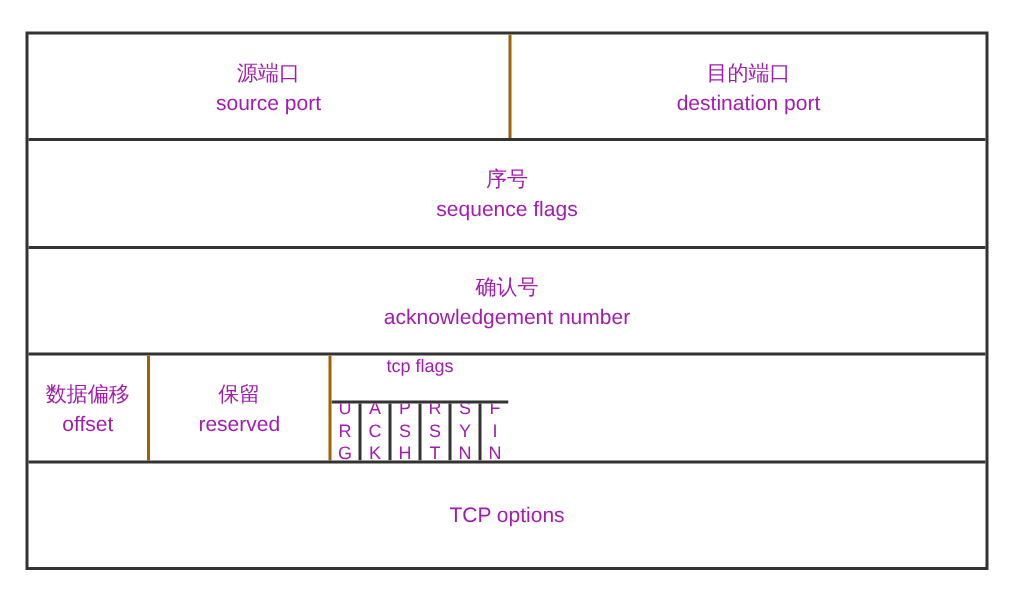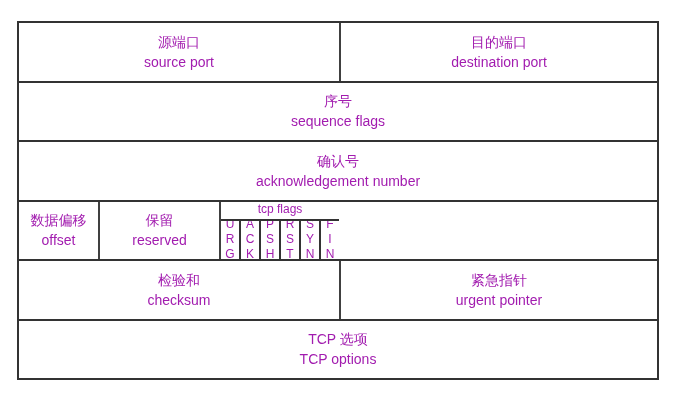--- a/index.html
+++ b/index.html
@@ -29,21 +29,21 @@
   }
   .row {
     flex: 1;
     display: flex;
     border-top: 2px solid #333333;
     min-height: 0;
   }
   .row:first-child { border-top: none; }
   .cell {
     box-sizing: border-box;
-    border-left: 2px solid #404040;
+    border-left: 2px solid #a16207;
     display: flex;
     flex-direction: column;
     justify-content: center;
     align-items: center;
     text-align: center;
     font-size: 14px;
     line-height: 20px;
     overflow: hidden;
   }
   .cell:first-child { border-left: none; }
@@ -53,21 +53,21 @@
   .w-reserved { width: 121px; flex: none; }
   .w-flags { width: 120px; flex: none; }
   .label-zh, .label-en { white-space: nowrap; }
   
   .flags-cell {
     justify-content: flex-start;
     align-items: stretch;
     padding: 0;
   }
   .flags-header {
-    height: 19px;
+    height: 32px;
     flex: none;
     border-bottom: 2px solid #333333;
     box-sizing: border-box;
     font-size: 12px;
     line-height: 14px;
     text-align: center;
   }
   .flags-cols {
     flex: 1;
     display: flex;
@@ -149,32 +149,21 @@
           <div class="flag-col">
             <span class="flag-text">SYN</span>
           </div>
           <div class="flag-col">
             <span class="flag-text">FIN</span>
           </div>
         </div>
       </div>
     </div>
 
-    <div class="row">
-      <div class="cell w-half">
-        <div class="label-zh">检验和</div>
-        <div class="label-en">checksum</div>
-      </div>
-      <div class="cell grow">
-        <div class="label-zh">紧急指针</div>
-        <div class="label-en">urgent pointer</div>
-      </div>
-    </div>
 
     <div class="row">
       <div class="cell grow">
-        <div class="label-zh">TCP 选项</div>
         <div class="label-en">TCP options</div>
       </div>
     </div>
 
   </div>
 </div>
 
 </body></html>

